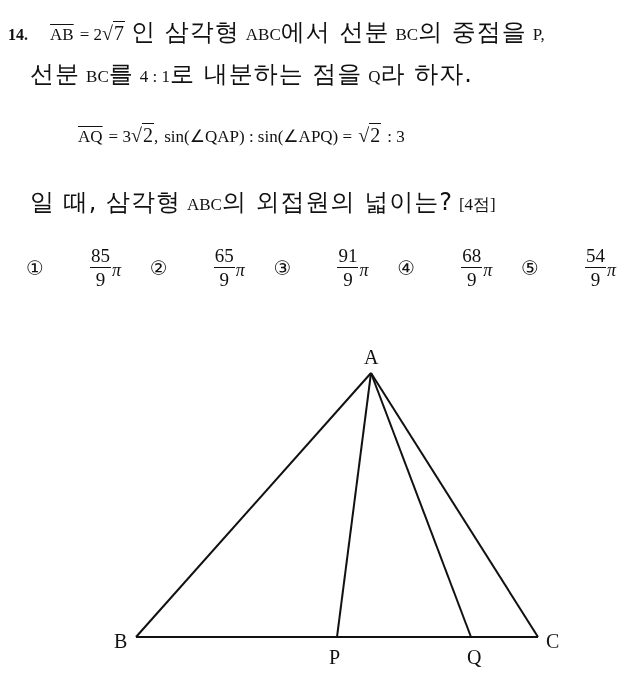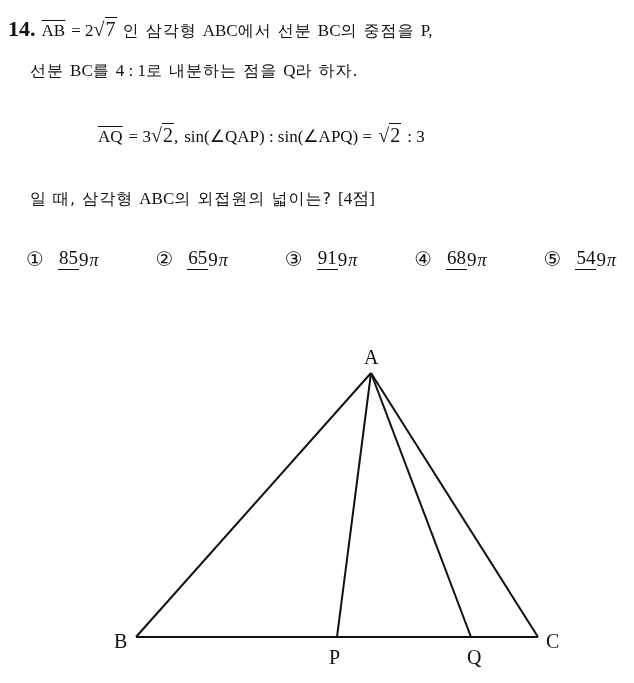--- a/index.html
+++ b/index.html
@@ -1,28 +1,28 @@
 <!DOCTYPE html>
 <html><head>
   <meta charset="utf-8">
   <style>
     html, body { margin: 0; padding: 0; background: #ffffff; }
     body { width: 634px; height: 683px; position: relative; overflow: hidden;
       font-family: "DejaVu Serif", "Liberation Serif", serif; color: #111; }
     .line { position: absolute; white-space: nowrap; font-size: 19px; }
-    .qnum { font-family: "Liberation Serif", serif; font-weight: bold; font-size: 22px; margin-right: 0; }
+    .qnum { font-family: "Liberation Serif", serif; font-weight: bold; font-size: 16px; margin-right: 16px; }
     .latin { font-family: "Liberation Serif", serif; font-size: 17px; }
     .over { text-decoration: overline; }
     .sqrt { font-family: "Liberation Serif", serif; font-size: 20px; }
     .sqrt .rad { border-top: 1.5px solid #111; padding: 0 1px; }
-    .ko { font-family: "DejaVu Sans", sans-serif; font-size: 16px; letter-spacing: 1px; }
+    .ko { font-family: "DejaVu Sans", sans-serif; font-size: 24px; letter-spacing: 1px; }
     .choices { position: absolute; top: 246px; left: 26px; width: 590px; display: flex; justify-content: space-between; }
     .choice { display: flex; align-items: center; font-family: "Liberation Serif", serif; }
     .circ { font-size: 20px; margin-right: 14px; font-family: "DejaVu Sans", sans-serif; }
-    .frac { display: inline-flex; align-items: center; font-size: 19px; line-height: 20px; }
+    .frac { display: inline-flex; flex-direction: column; align-items: center; font-size: 19px; line-height: 20px; margin-left: 32px; }
     .frac .num { border-bottom: 1.2px solid #111; padding: 0 1px 1px; }
     .frac .den { padding-top: 2px; }
     .pi { font-size: 18px; font-style: italic; margin-left: 1px; margin-top: 4px; }
     svg { position: absolute; left: 0; top: 0; }
     svg text { font-family: "Liberation Serif", serif; font-size: 20px; fill: #111; }
   </style>
 </head>
 <body>
 
 <div class="line" style="left:8px; top:16px;">
@@ -35,21 +35,21 @@
   <span class="latin">P,</span>
 </div>
 
 <div class="line" style="left:30px; top:58px;">
   <span class="ko">선분</span>
   <span class="latin">BC</span><span class="ko">를</span>
   <span class="latin">4 : 1</span><span class="ko">로 내분하는 점을</span>
   <span class="latin">Q</span><span class="ko">라 하자.</span>
 </div>
 
-<div class="line" style="left:98px; top:124px;text-align:center;">
+<div class="line" style="left:78px; top:124px;text-align:center;">
   <span class="latin over">AQ</span>
   <span class="latin">= 3</span><span class="sqrt">√<span class="rad">2</span></span><span class="latin">,</span>
   <span class="latin">sin(∠QAP) : sin(∠APQ) =</span>
   <span class="sqrt">√<span class="rad">2</span></span>
   <span class="latin">: 3</span>
 </div>
 
 <div class="line" style="left:30px; top:186px;">
   <span class="ko">일 때, 삼각형</span>
   <span class="latin">ABC</span><span class="ko">의 외접원의 넓이는?</span>

